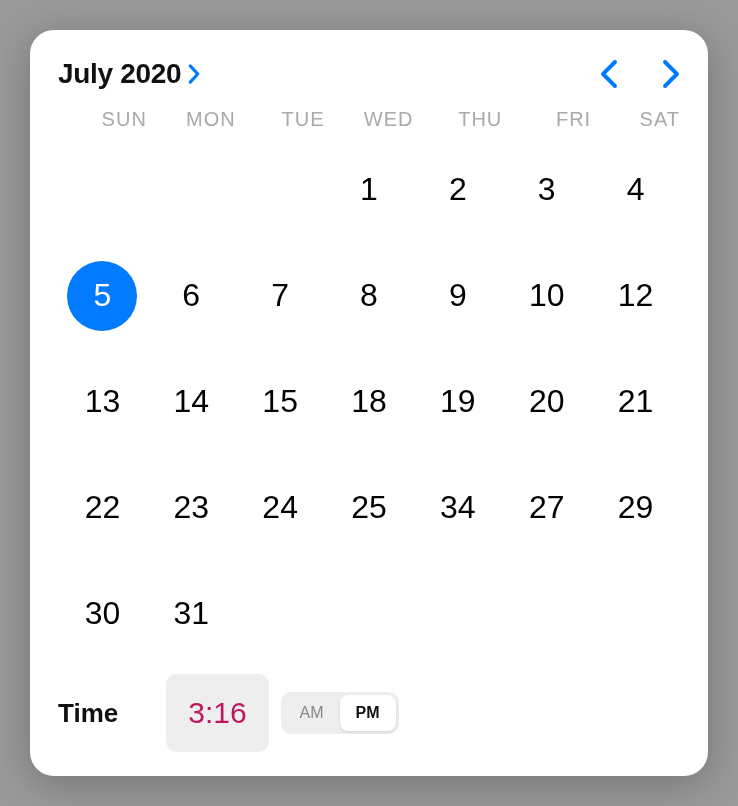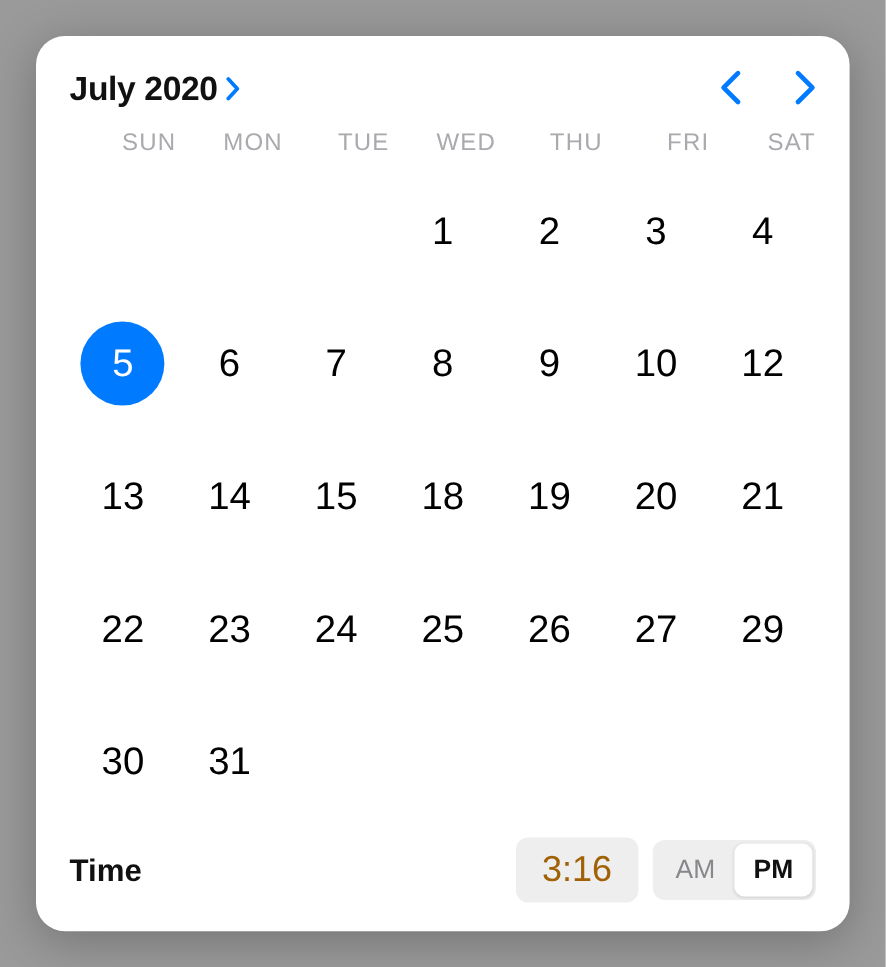--- a/index.html
+++ b/index.html
@@ -22,21 +22,21 @@
       border-radius: 24px;
       padding: 28px 28px 24px 28px;
       width: 100%;
       height: 100%;
       display: flex;
       flex-direction: column;
       box-shadow: 0 8px 40px rgba(0,0,0,0.25);
     }
     .header {
       display: flex;
-      align-items: flex-start;
+      align-items: center;
       justify-content: space-between;
       margin-bottom: 18px;
     }
     .header-left {
       display: flex;
       align-items: center;
       gap: 6px;
       cursor: pointer;
     }
     .month-title {
@@ -106,50 +106,51 @@
       cursor: default;
     }
     .date-cell.selected {
       background: #007aff;
       color: #fff;
       font-weight: 500;
     }
     .time-row {
       display: flex;
       align-items: center;
-      justify-content: space-between;
+      justify-content: flex-start;
       margin-top: 8px;
+      gap: 48px;
     }
     .time-label {
       font-size: 26px;
       font-weight: 700;
       color: #111;
     }
     .time-controls {
       display: flex;
       align-items: center;
       gap: 12px;
     }
     .time-value {
       background: #eeeeef;
       border-radius: 10px;
-      padding: 10px 22px;
+      padding: 22px 22px;
       font-size: 30px;
       font-weight: 400;
-      color: #a16207;
+      color: #be185d;
       cursor: pointer;
     }
     .ampm-segment {
       display: flex;
       background: #eeeeef;
       border-radius: 10px;
       padding: 3px;
     }
     .segment-option {
-      font-size: 22px;
+      font-size: 16px;
       padding: 9px 16px;
       border-radius: 8px;
       cursor: pointer;
       color: #111;
     }
     .segment-option.inactive {
       color: #88888c;
     }
     .segment-option.active {
       background: #ffffff;
@@ -213,21 +214,21 @@
       <div class="date-cell">14</div>
       <div class="date-cell">15</div>
       <div class="date-cell">18</div>
       <div class="date-cell">19</div>
       <div class="date-cell">20</div>
       <div class="date-cell">21</div>
       <div class="date-cell">22</div>
       <div class="date-cell">23</div>
       <div class="date-cell">24</div>
       <div class="date-cell">25</div>
-      <div class="date-cell">26</div>
+      <div class="date-cell">34</div>
       <div class="date-cell">27</div>
       <div class="date-cell">29</div>
       <div class="date-cell">30</div>
       <div class="date-cell">31</div>
     </div>
 
   <div class="time-row">
     <span class="time-label">Time</span>
     <div class="time-controls">
       <div class="time-value">3:16</div>

